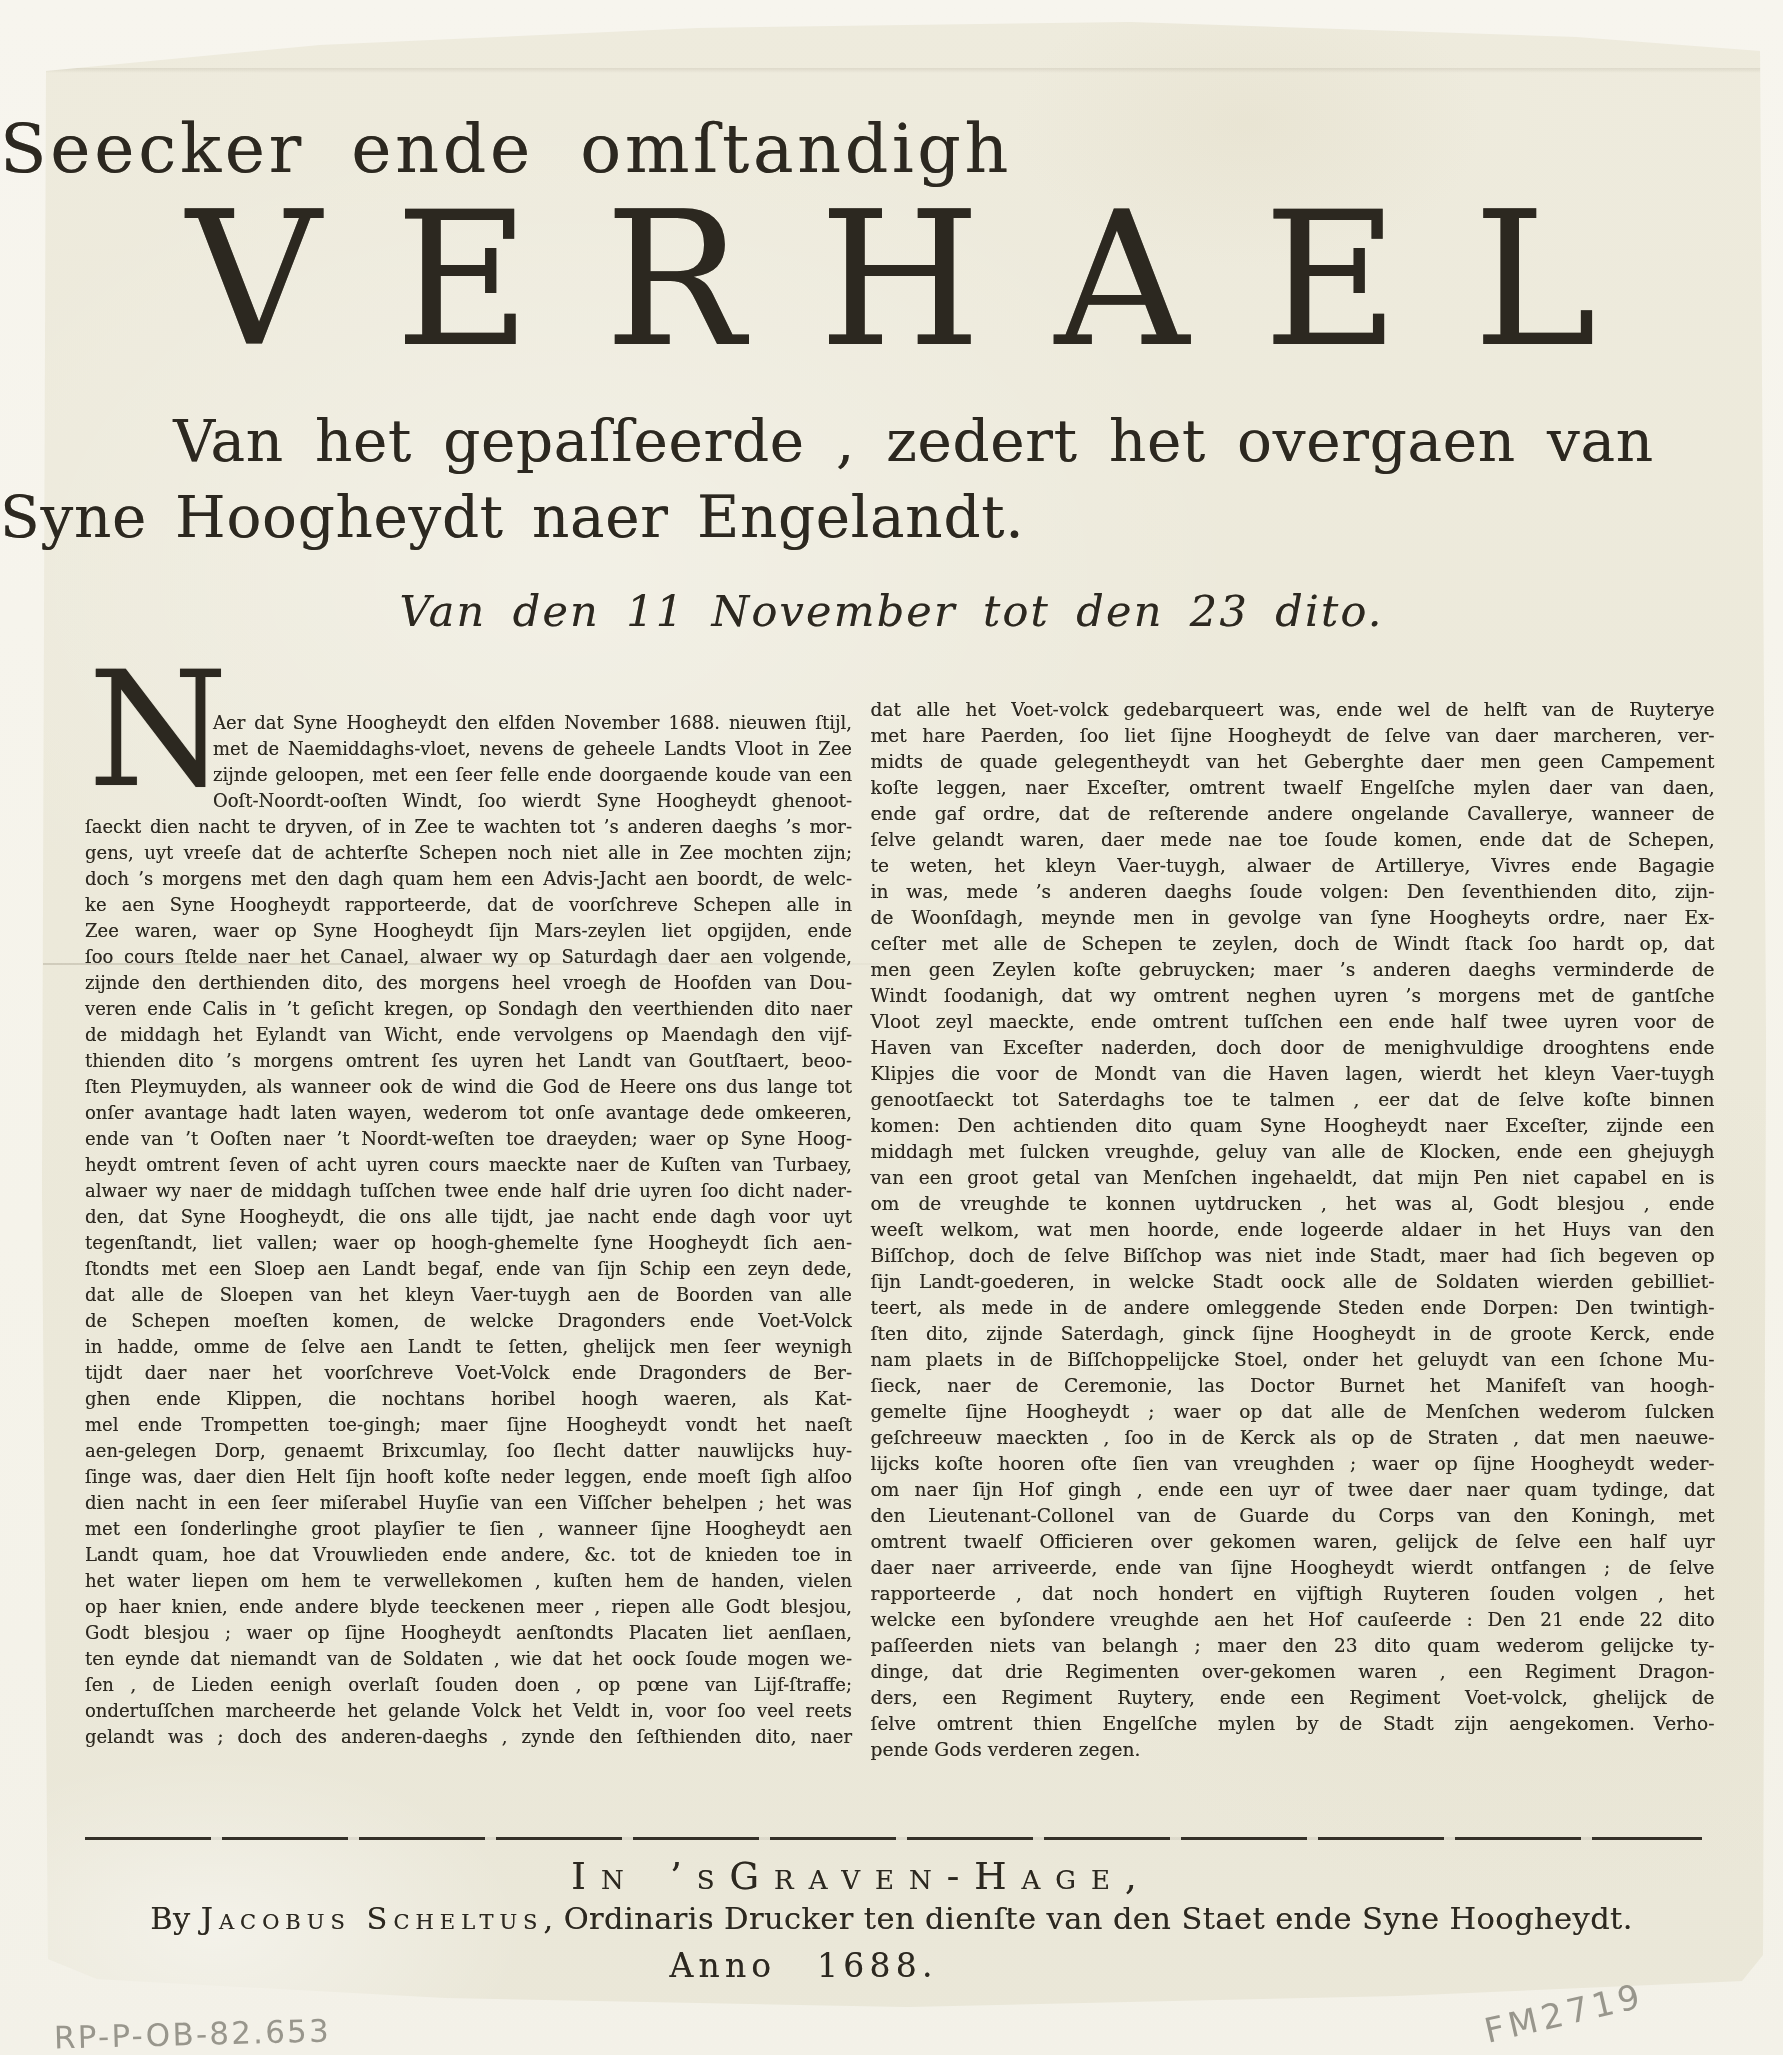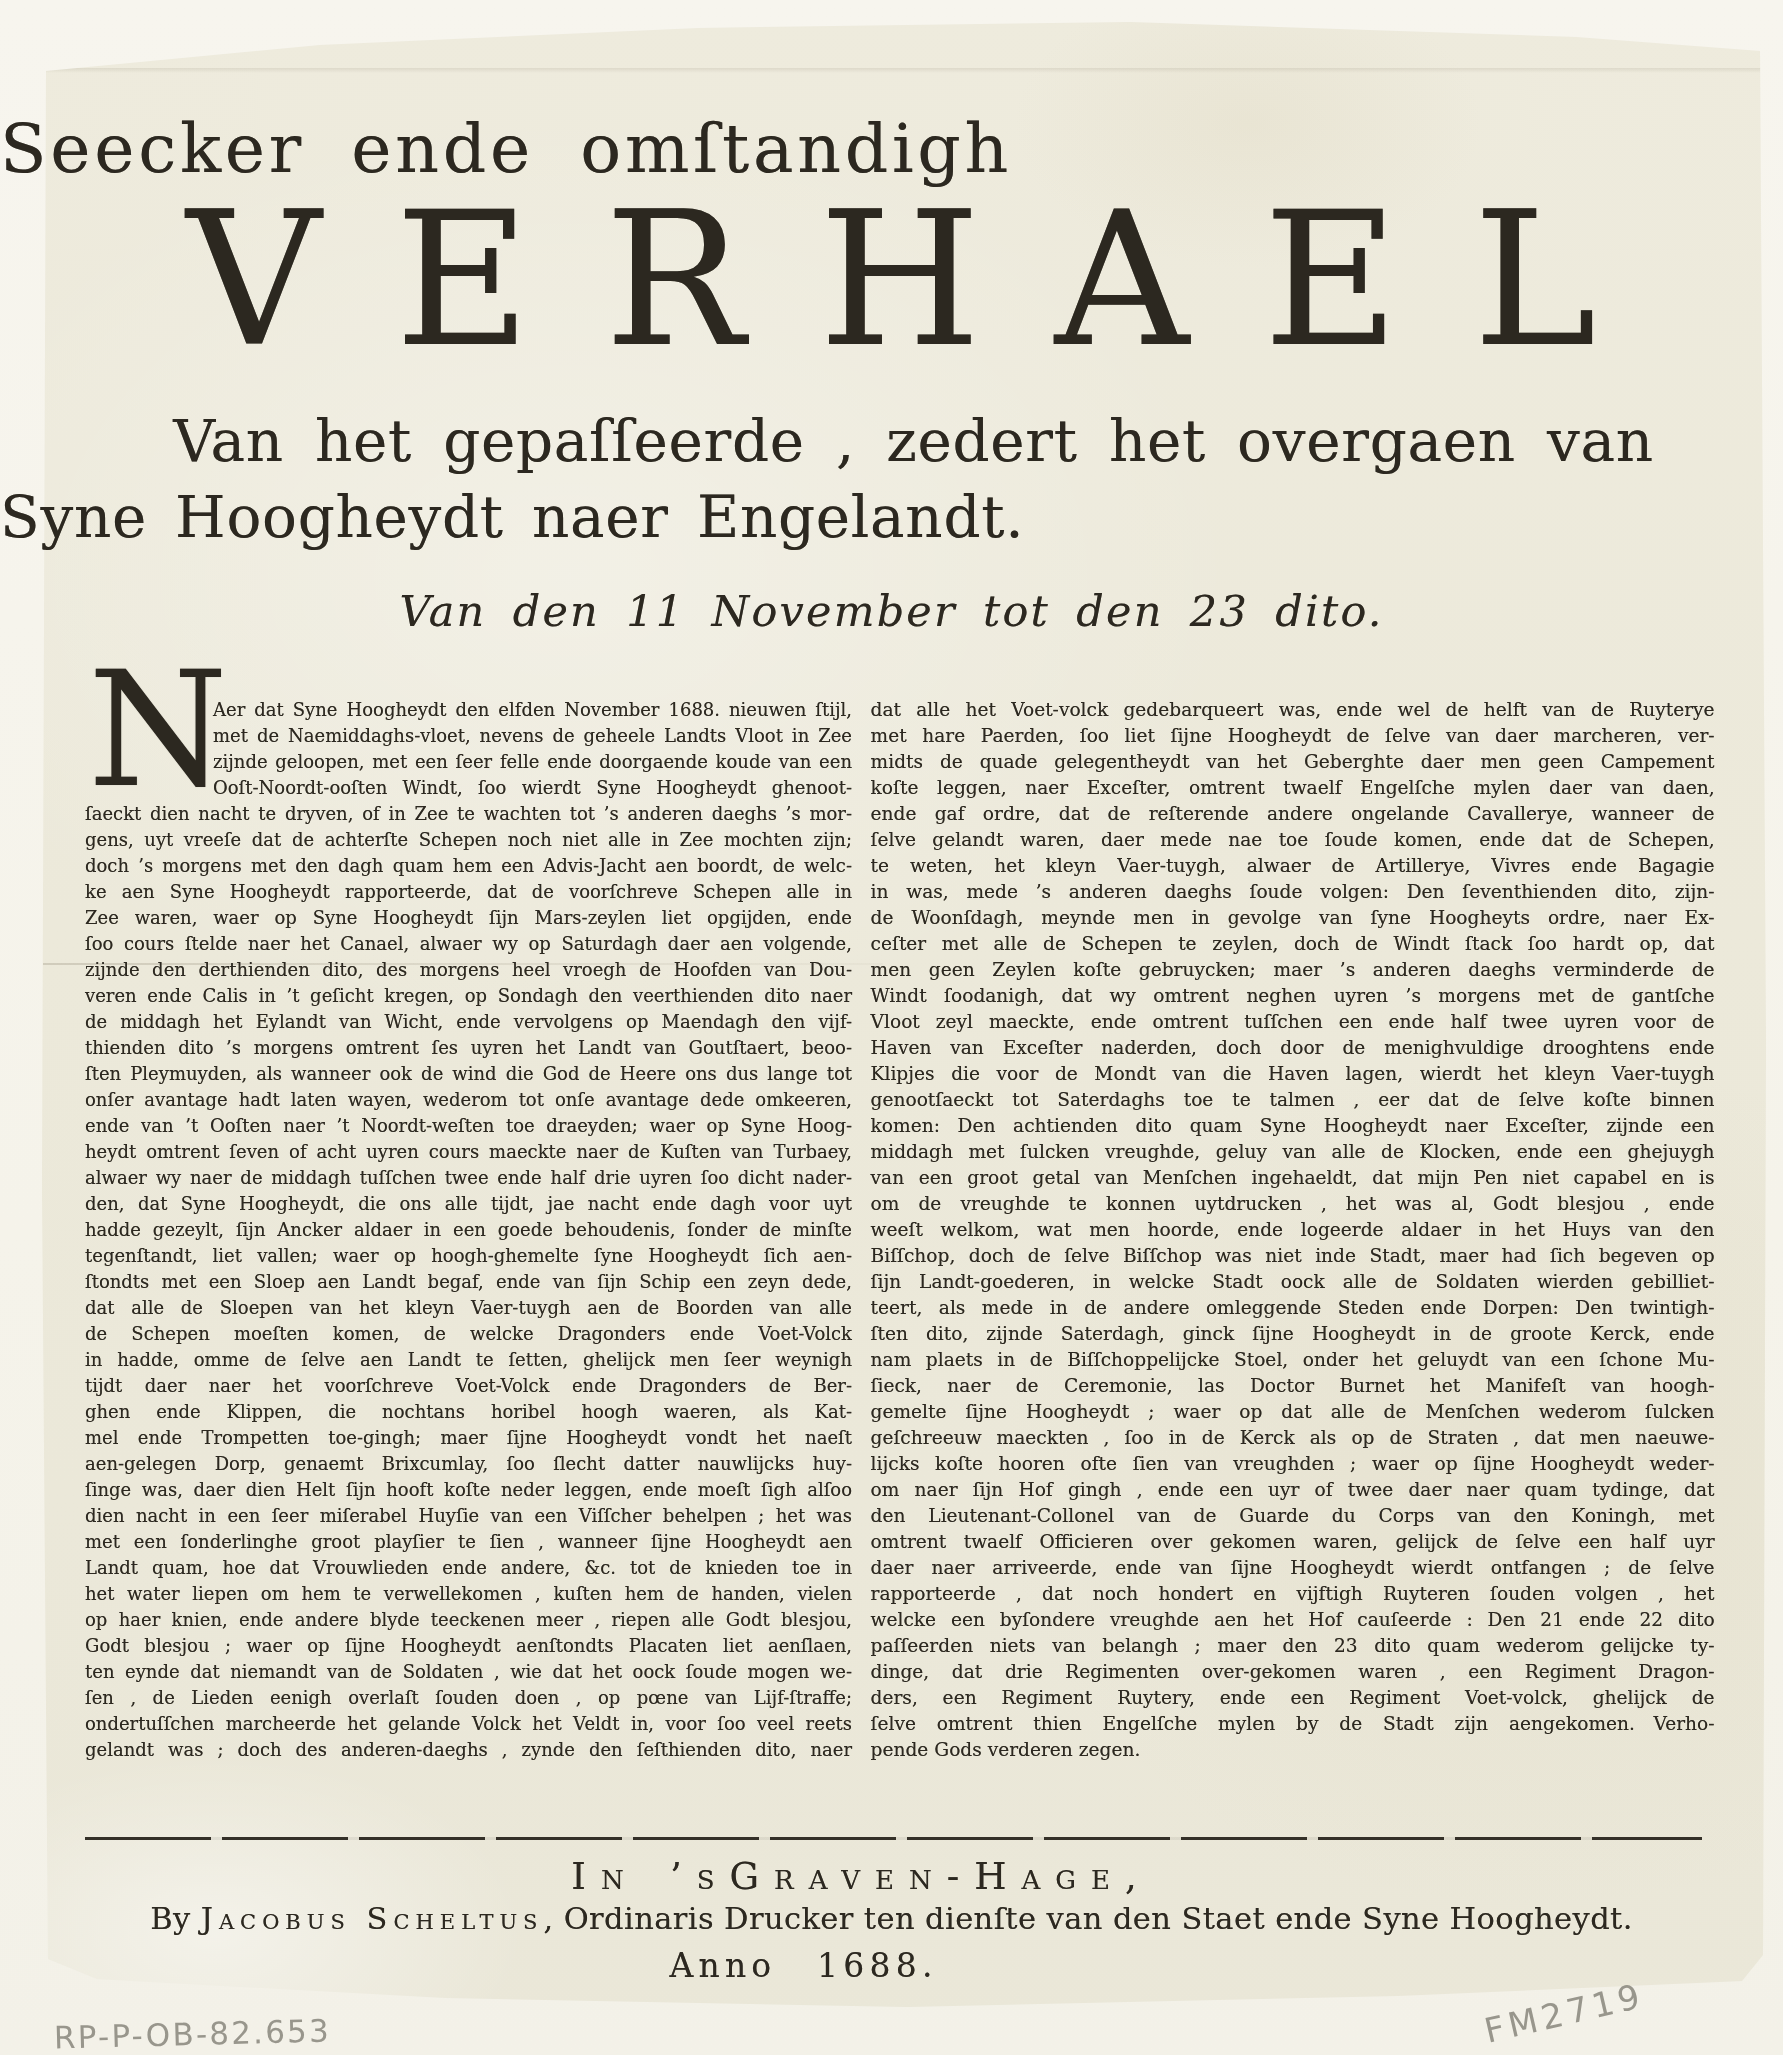--- a/index.html
+++ b/index.html
@@ -155,21 +155,20 @@
         <div class="text-line">zijnde den derthienden dito, des morgens heel vroegh de Hoofden van Dou-</div>
         <div class="text-line">veren ende Calis in ’t geſicht kregen, op Sondagh den veerthienden dito naer</div>
         <div class="text-line">de middagh het Eylandt van Wicht, ende vervolgens op Maendagh den vijf-</div>
         <div class="text-line">thienden dito ’s morgens omtrent ſes uyren het Landt van Goutſtaert, beoo-</div>
         <div class="text-line">ſten Pleymuyden, als wanneer ook de wind die God de Heere ons dus lange tot</div>
         <div class="text-line">onſer avantage hadt laten wayen, wederom tot onſe avantage dede omkeeren,</div>
         <div class="text-line">ende van ’t Ooſten naer ’t Noordt-weſten toe draeyden; waer op Syne Hoog-</div>
         <div class="text-line">heydt omtrent ſeven of acht uyren cours maeckte naer de Kuſten van Turbaey,</div>
         <div class="text-line">alwaer wy naer de middagh tuſſchen twee ende half drie uyren ſoo dicht nader-</div>
         <div class="text-line">den, dat Syne Hoogheydt, die ons alle tijdt, jae nacht ende dagh voor uyt</div>
-        <div class="text-line">hadde gezeylt, ſijn Ancker aldaer in een goede behoudenis, ſonder de minſte</div>
         <div class="text-line">tegenſtandt, liet vallen; waer op hoogh-ghemelte ſyne Hoogheydt ſich aen-</div>
         <div class="text-line">ſtondts met een Sloep aen Landt begaf, ende van ſijn Schip een zeyn dede,</div>
         <div class="text-line">dat alle de Sloepen van het kleyn Vaer-tuygh aen de Boorden van alle</div>
         <div class="text-line">de Schepen moeſten komen, de welcke Dragonders ende Voet-Volck</div>
         <div class="text-line">in hadde, omme de ſelve aen Landt te ſetten, ghelijck men ſeer weynigh</div>
         <div class="text-line">tijdt daer naer het voorſchreve Voet-Volck ende Dragonders de Ber-</div>
         <div class="text-line">ghen ende Klippen, die nochtans horibel hoogh waeren, als Kat-</div>
         <div class="text-line">mel ende Trompetten toe-gingh; maer ſijne Hoogheydt vondt het naeſt</div>
         <div class="text-line">aen-gelegen Dorp, genaemt Brixcumlay, ſoo ſlecht datter nauwlijcks huy-</div>
         <div class="text-line">ſinge was, daer dien Helt ſijn hooft koſte neder leggen, ende moeſt ſigh alſoo</div>

